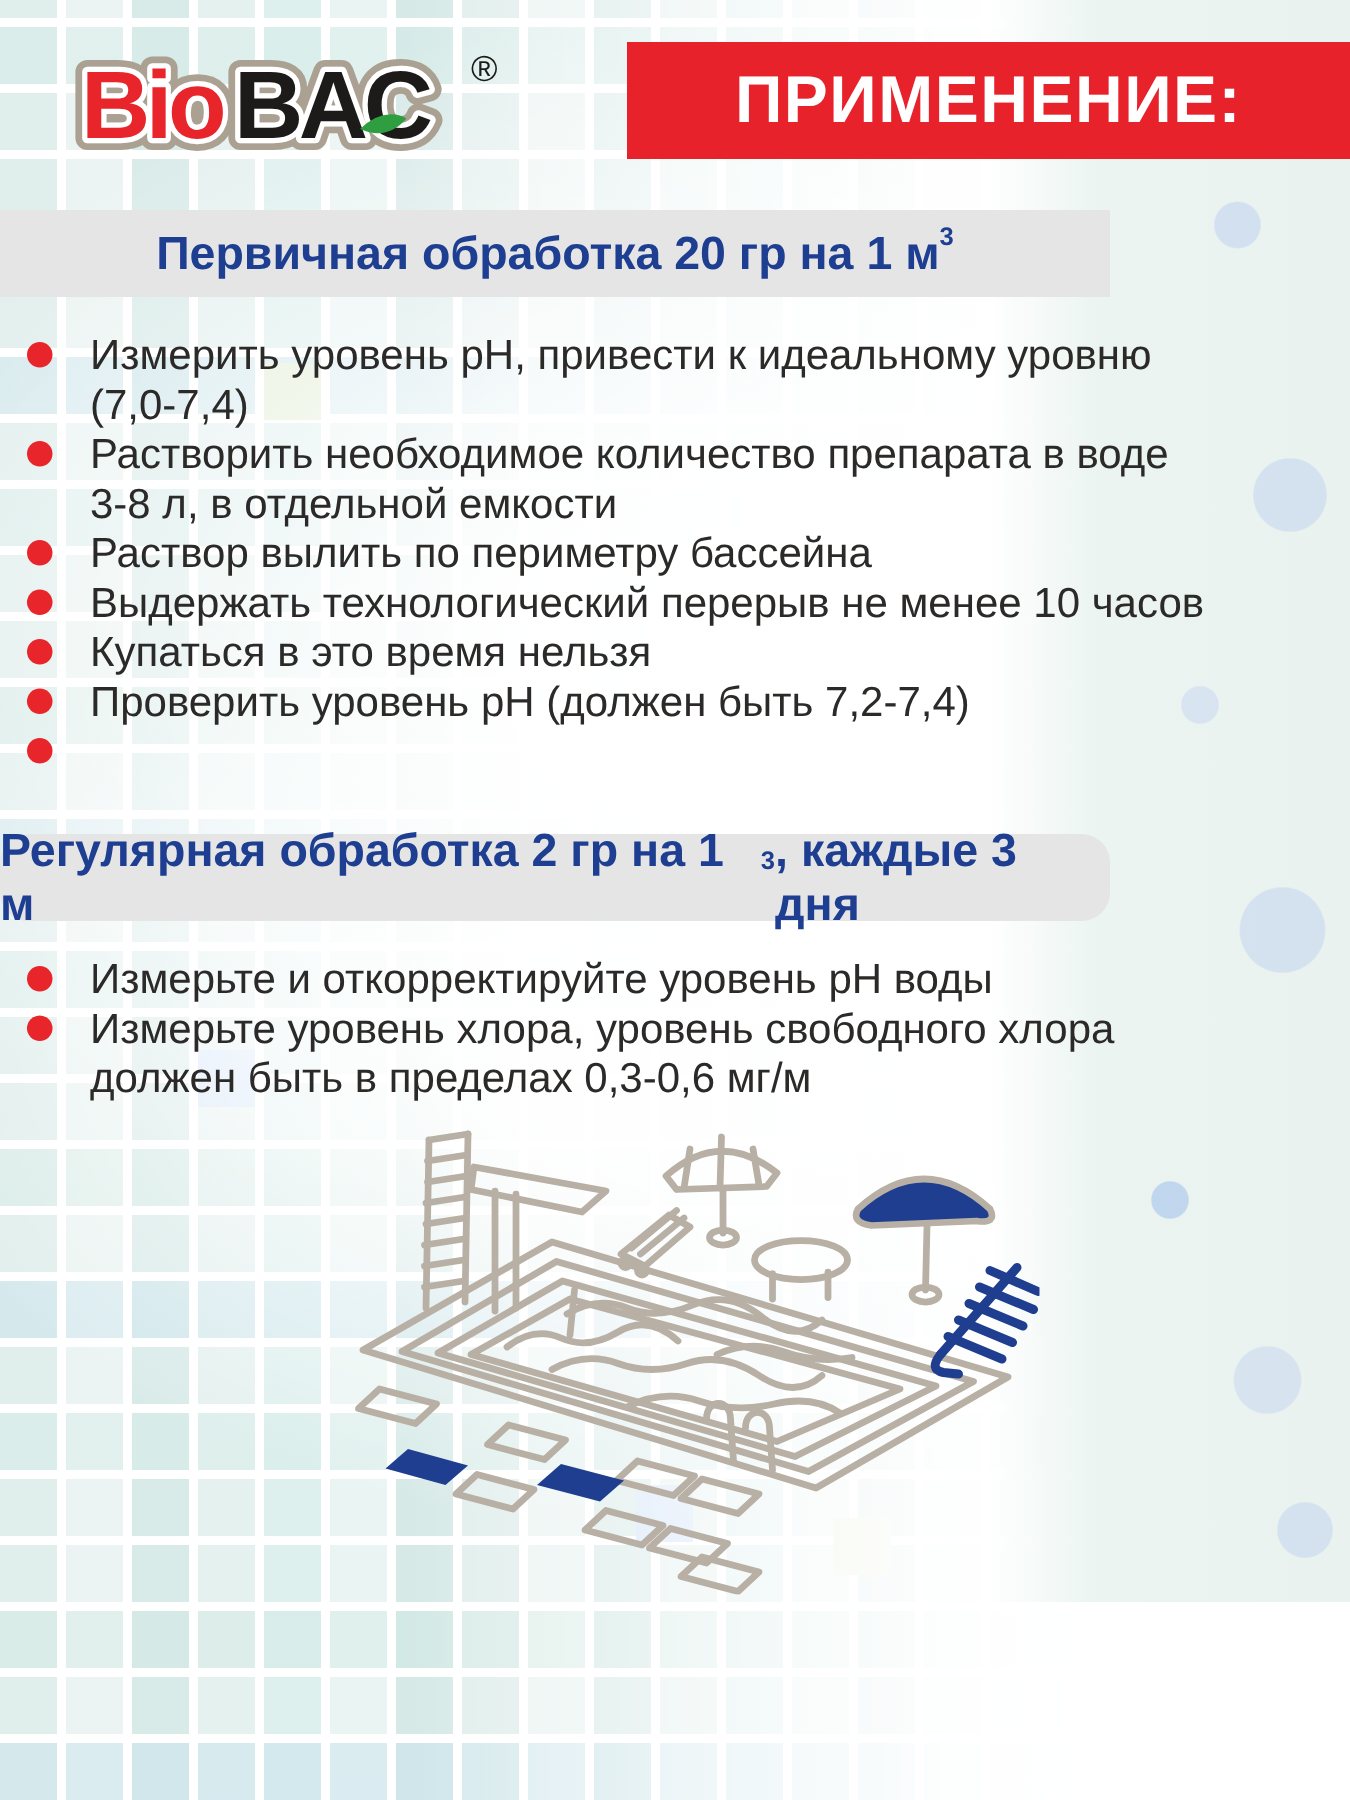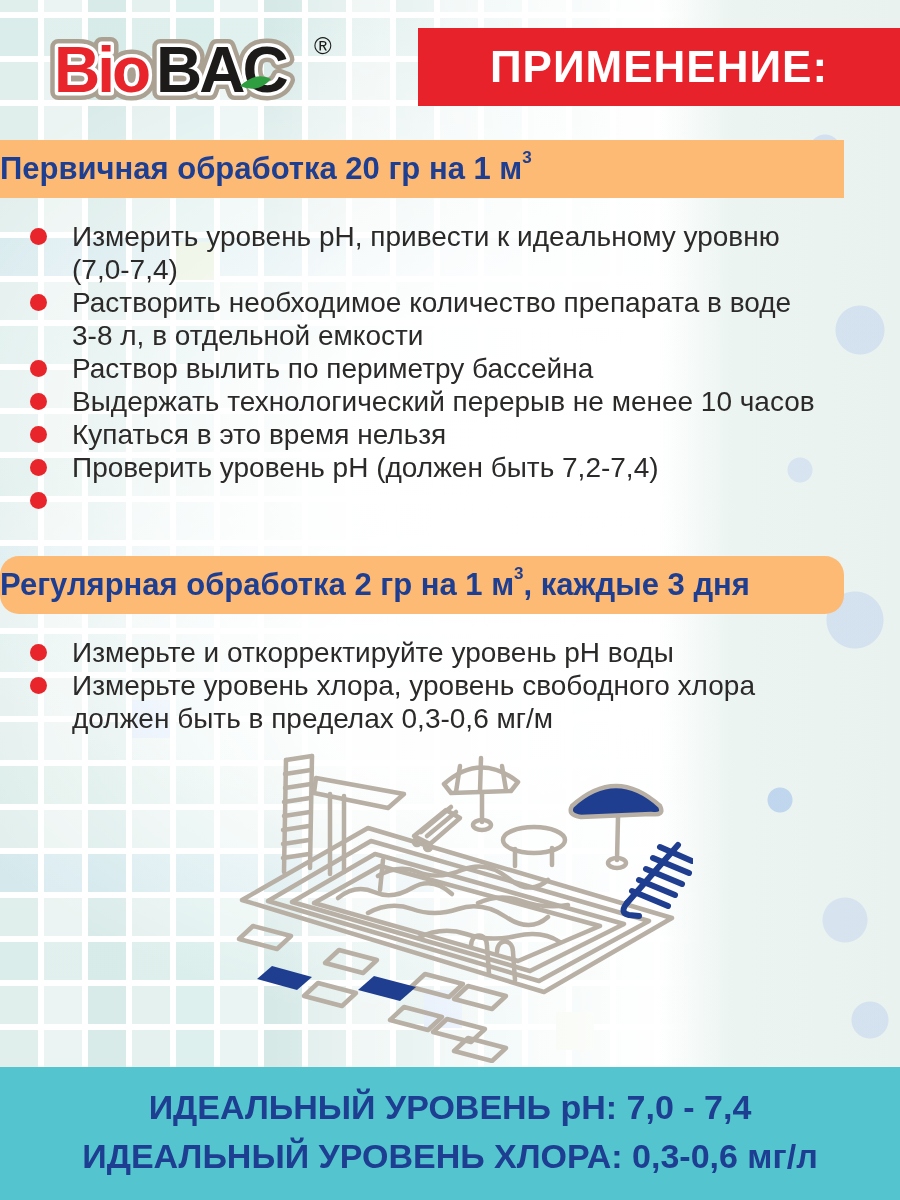--- a/index.html
+++ b/index.html
@@ -45,28 +45,28 @@
   }
 
   .content { position:absolute; inset:0; }
 
   .logo { position:absolute; left:44px; top:24px; width:310px; height:86px; }
 
   .red-banner { position:absolute; left:418px; top:28px; width:482px; height:78px;
     background:#e8222b; color:#ffffff; display:flex; align-items:center; justify-content:center;
     font-weight:bold; font-size:44px; letter-spacing:1px; }
 
-  .teal-banner { position:absolute; left:0; width:844px; height:58px; background:#fdba74;
-    color:#1e3e92; display:flex; align-items:center; justify-content:flex-start;
+  .teal-banner { position:absolute; left:0; width:740px; height:58px; background:#e5e5e5;
+    color:#1e3e92; display:flex; align-items:center; justify-content:center;
     font-weight:bold; font-size:31px; }
   .banner1 { top:140px; }
   .banner2 { top:556px;border-radius:19px; }
   .teal-banner sup { font-size:.55em; position:relative; top:-.65em; line-height:0; }
 
-  .steps { position:absolute; left:28px; list-style:none; width:840px; }
+  .steps { position:absolute; left:16px; list-style:none; width:840px; }
   .steps1 { top:220px; }
   .steps2 { top:636px; }
   .step { display:flex; align-items:flex-start; font-size:28px; line-height:33px; color:#2b2a29; }
   .dot { flex:0 0 17px; width:17px; height:17px; border-radius:50%; background:#e8252a;
     margin:8px 25px 0 2px; }
   .step-text { white-space:pre-line; }
 
   .pool { position:absolute; left:228px; top:748px; width:465px; height:315px; }
 
   .footer-banner { position:absolute; left:0; top:1067px; width:900px; height:133px;
@@ -239,19 +239,15 @@
           <path d="M404,143 l36,15"></path>
             <path d="M411,132 l36,15"></path>
             <path d="M418,121 l36,15"></path>
           <path d="M425,110 l36,15"></path>
             <path d="M432,99 l32,14"></path>
           <path d="M399,155 q-8,10 2,12 l10,1"></path>
         </g>
       </svg>
     </div>
 
-    <div class="footer-banner">
-      <div>ИДЕАЛЬНЫЙ УРОВЕНЬ pH: 7,0 - 7,4</div>
-      <div>ИДЕАЛЬНЫЙ УРОВЕНЬ ХЛОРА: 0,3-0,6 мг/л</div>
-    </div>
 
   </div>
 </div>
 
 </body></html>

